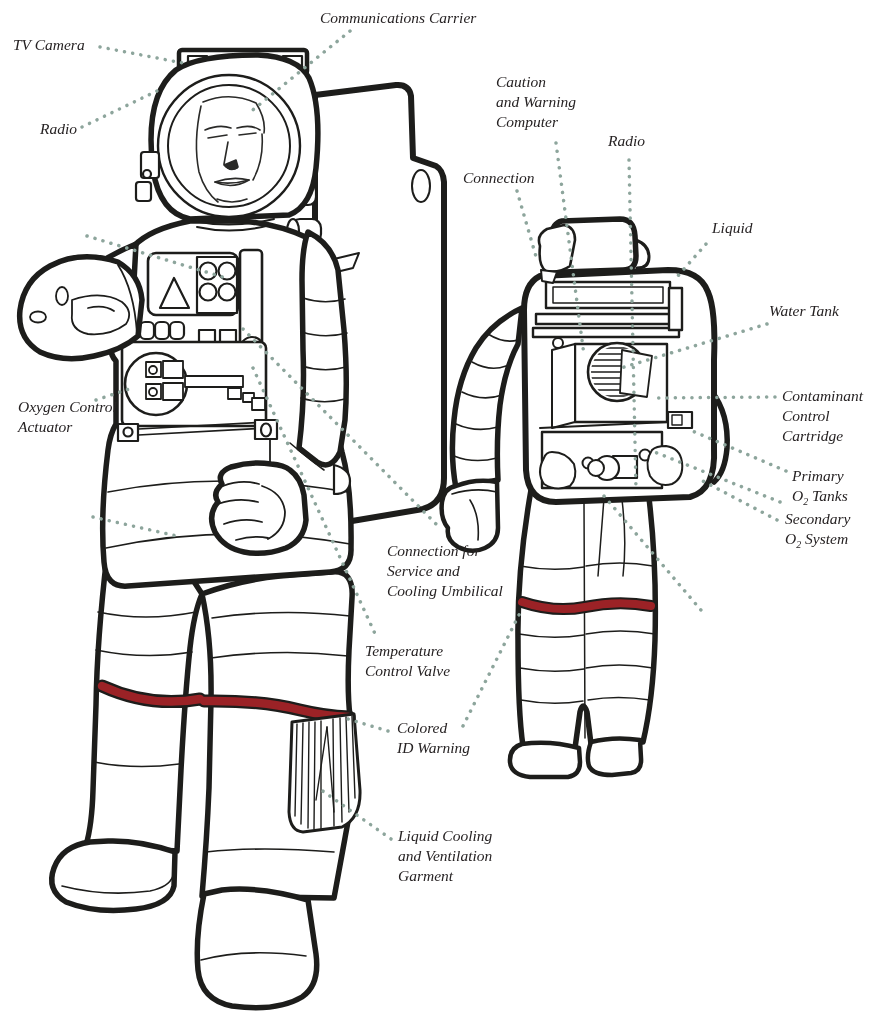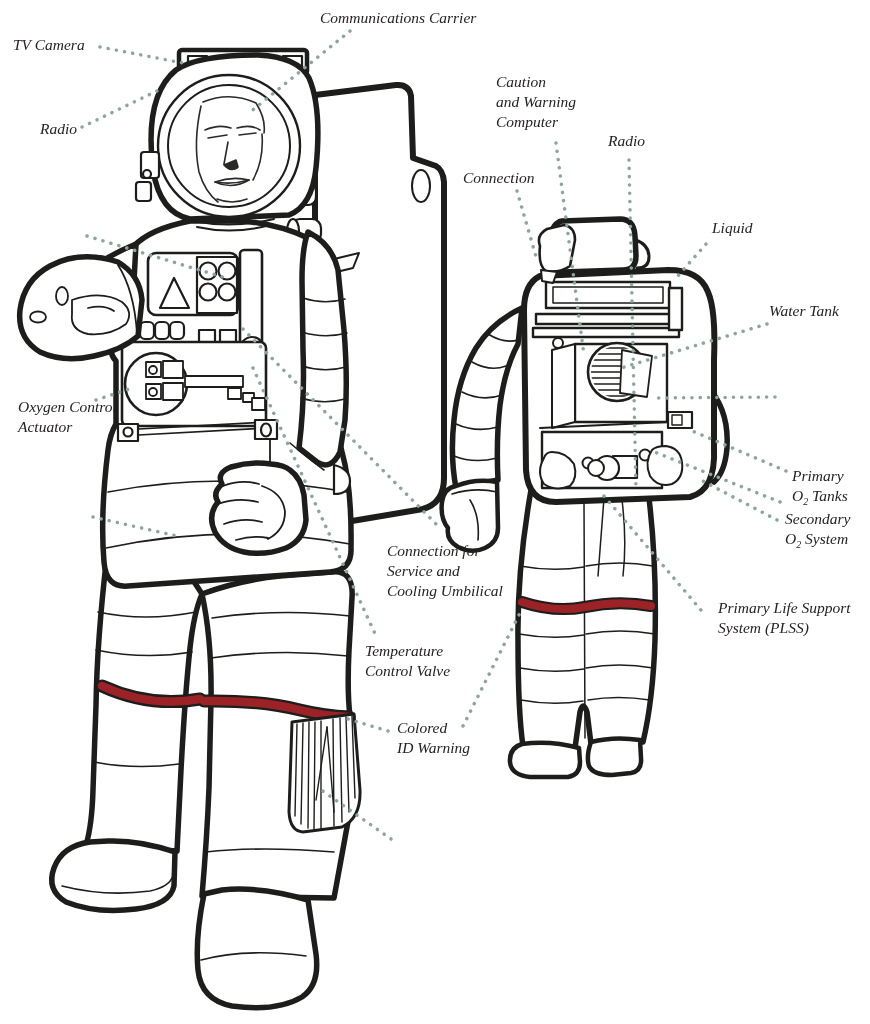--- a/index.html
+++ b/index.html
@@ -339,38 +339,44 @@
     </div>
   <div class="lbl" style="left:463px;top:168px">
       <div>Connection</div>
     </div>
   <div class="lbl" style="left:712px;top:218px">
       <div>Liquid</div>
     </div>
   <div class="lbl" style="left:769px;top:301px">
       <div>Water Tank</div>
     </div>
+  <div class="lbl" style="left:782px;top:386px">
+    <div>Contaminant</div>
+      <div>Control</div>
+      <div>Cartridge</div>
+  </div>
   <div class="lbl" style="left:792px;top:466px">
     <div>Primary</div>
     <div><span>O</span><sub>2</sub><span> Tanks</span></div>
   </div>
   <div class="lbl" style="left:785px;top:509px">
     <div>Secondary</div>
     <div><span>O</span><sub>2</sub><span> System</span></div>
-  </div>
-  <div class="lbl" style="left:718px;top:598px">
-    <div>Primary Life Support</div>
-      <div>System (PLSS)</div>
   </div>
   <div class="lbl" style="left:365px;top:641px">
     <div>Temperature</div>
       <div>Control Valve</div>
   </div>
   <div class="lbl" style="left:387px;top:541px">
     <div>Connection for</div>
       <div>Service and</div>
       <div>Cooling Umbilical</div>
   </div>
   <div class="lbl" style="left:397px;top:718px">
     <div>Colored</div>
       <div>ID Warning</div>
   </div>
+  <div class="lbl" style="left:398px;top:826px">
+    <div>Liquid Cooling</div>
+      <div>and Ventilation</div>
+      <div>Garment</div>
+  </div>
 </div>
 
 </body></html>

